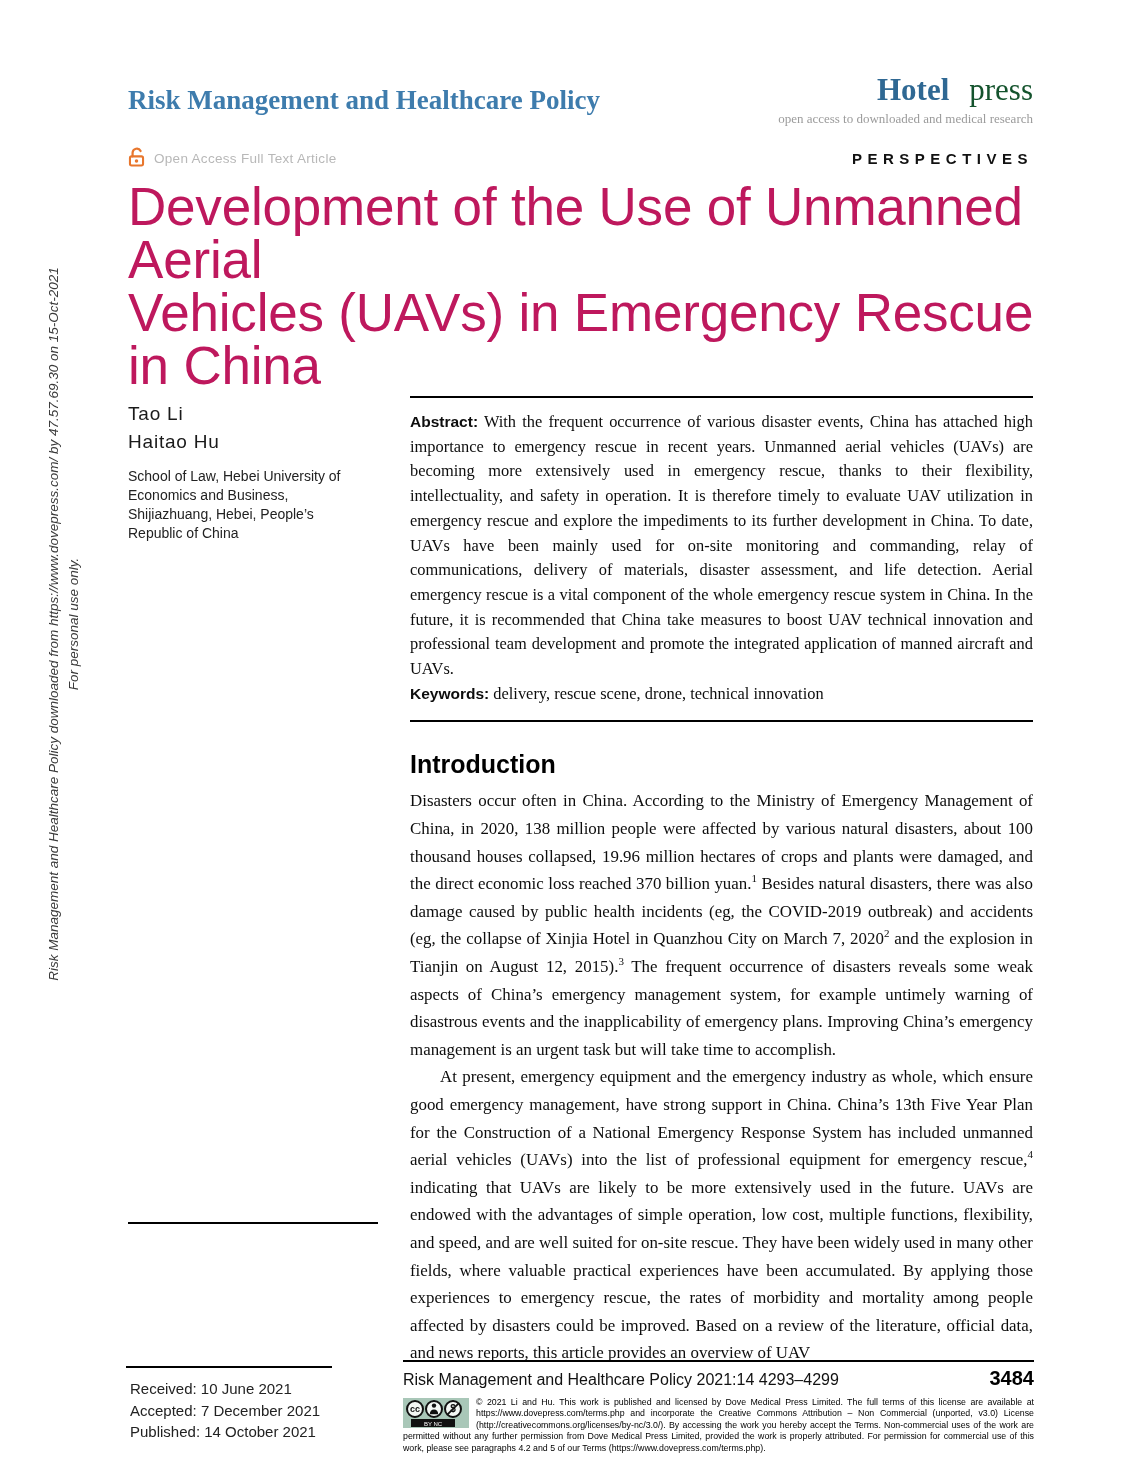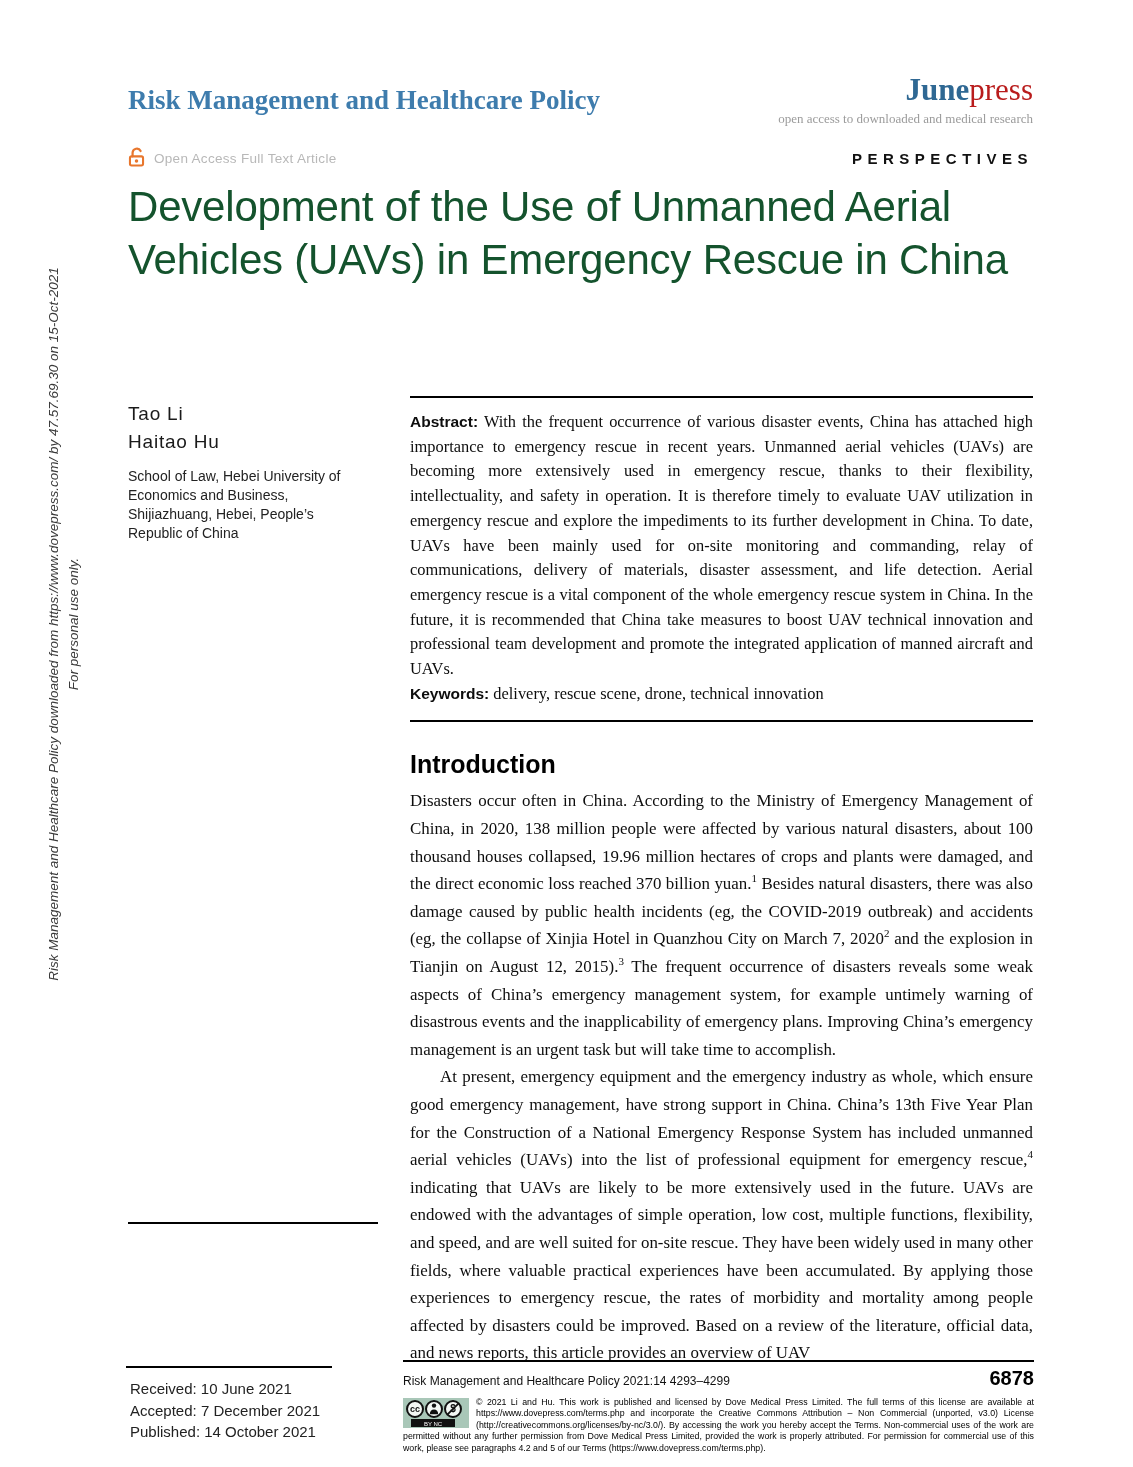--- a/index.html
+++ b/index.html
@@ -16,32 +16,32 @@
     font: italic 13.5px/20px "Liberation Sans", sans-serif;
     color: #3a3a3a; text-align: center;
   }
   
   .journal-name {
     position: absolute; left: 128px; top: 76px;
     font: bold 27px "Liberation Serif", serif; color: #3e7cad; margin-top: 9px;
   }
   .dovepress { position: absolute; right: 100px; top: 72px; text-align: right; }
   .dovepress .dove { font: bold 31px "Liberation Serif", serif; color: #2f6893; }
-  .dovepress .press { font: 31px "Liberation Serif", serif; color: #b91c1c; }
+  .dovepress .press { font: 31px "Liberation Serif", serif; color: #14532d; margin-left: 20px; }
   .dovepress .tagline { font: 13px "Liberation Serif", serif; color: #9b9b9b; margin-top: 3px; }
   .oa-row {
     position: absolute; left: 128px; top: 146px; width: 905px;
     display: flex; justify-content: space-between; align-items: center;
   }
   .oa-left { display: flex; align-items: center; gap: 9px; color: #b8b8b8; font-size: 13.5px; letter-spacing: 0.3px; }
   .perspectives { font-weight: bold; font-size: 15px; letter-spacing: 5.5px; color: #111; }
   
   .article-title {
     position: absolute; left: 128px; top: 180px; width: 920px;
-    font-weight: 400; font-size: 42px; line-height: 53px; color: #14532d; letter-spacing: -0.2px;
+    font-weight: 400; font-size: 53px; line-height: 53px; color: #be185d; letter-spacing: -0.2px;
   }
   
   .authors { position: absolute; left: 128px; top: 400px; font-size: 19px; line-height: 28px; letter-spacing: 0.8px; color: #1a1a1a; }
   .affiliation { position: absolute; left: 128px; top: 467px; width: 242px; font-size: 14px; line-height: 19px; color: #222; }
   
   .right-col { position: absolute; left: 410px; top: 396px; width: 623px; }
   .rule { height: 2px; background: #000; }
   .abstract, .keywords {
     font: 16.4px/24.7px "Liberation Serif", serif; text-align: justify; color: #0d0d0d;
   }
@@ -53,38 +53,38 @@
   .body-p.indent { text-indent: 30px; }
   sup { font-size: 11px; line-height: 0; vertical-align: super; }
   
   .corr-rule { position: absolute; left: 128px; top: 1222px; width: 250px; height: 2px; background: #000; }
   .corr { position: absolute; left: 128px; top: 1233px; width: 262px; font-size: 13.5px; line-height: 19px; color: #222; }
   
   .fl-rule { position: absolute; left: 126px; top: 1366px; width: 206px; height: 2px; background: #000; }
   .received-block { position: absolute; left: 130px; top: 1378px; font-size: 15px; line-height: 21.5px; color: #222; }
   .footer-right { position: absolute; left: 403px; top: 1360px; width: 631px; }
   .cite-row { display: flex; justify-content: space-between; align-items: baseline; margin-top: 5px; }
-  .cite { font-size: 12px; color: #111; }
+  .cite { font-size: 16px; color: #111; }
   .pageno { font-weight: bold; font-size: 20px; color: #000; }
   .license { margin-top: 7px; font-size: 8.8px; line-height: 11.4px; text-align: justify; color: #000; }
   .license svg { float: left; margin: 1px 7px 2px 0; }
 </style>
 </head>
 <body>
 
 <div class="page">
 
   <div class="vertical-note">
     <div>Risk Management and Healthcare Policy downloaded from https://www.dovepress.com/ by 47.57.69.30 on 15-Oct-2021</div>
     <div>For personal use only.</div>
   </div>
 
   <div class="journal-name">Risk Management and Healthcare Policy</div>
   <div class="dovepress">
-    <div><span class="dove">June</span><span class="press">press</span></div>
+    <div><span class="dove">Hotel</span><span class="press">press</span></div>
     <div class="tagline">open access to downloaded and medical research</div>
   </div>
 
   <div class="oa-row">
     <div class="oa-left">
       <span>
         <svg width="17" height="22" viewBox="0 0 26 32">
           <path d="M7 15 V9.5 A6.5 6.5 0 0 1 19.3 6.8" stroke="#e8762d" stroke-width="3.4" fill="none" stroke-linecap="round"></path>
           <rect x="3" y="15" width="20" height="14" rx="2.5" stroke="#e8762d" stroke-width="3.2" fill="none"></rect>
           <circle cx="13" cy="22" r="2.7" fill="#e8762d"></circle>
@@ -125,21 +125,21 @@
   <div class="received-block">
     <div>Received: 10 June 2021</div>
     <div>Accepted: 7 December 2021</div>
     <div>Published: 14 October 2021</div>
   </div>
 
   <div class="footer-right">
     <div class="rule"></div>
     <div class="cite-row">
       <span class="cite">Risk Management and Healthcare Policy 2021:14 4293–4299</span>
-      <span class="pageno">6878</span>
+      <span class="pageno">3484</span>
     </div>
     <div class="license">
       <svg width="66" height="30" viewBox="0 0 66 30">
         <rect width="66" height="30" fill="#a9c7b8"></rect>
         <rect x="8" y="21" width="44" height="8" fill="#111"></rect>
         <text x="30" y="27.5" font-size="6" fill="#fff" text-anchor="middle">BY NC</text>
         <circle cx="12" cy="11" r="8" fill="#f3f7f4" stroke="#111" stroke-width="2"></circle>
         <text x="12" y="14" font-size="9" font-weight="bold" text-anchor="middle" fill="#111">cc</text>
         <circle cx="31" cy="11" r="8" fill="#f3f7f4" stroke="#111" stroke-width="2"></circle>
         <circle cx="31" cy="7.6" r="2.2" fill="#111"></circle>

